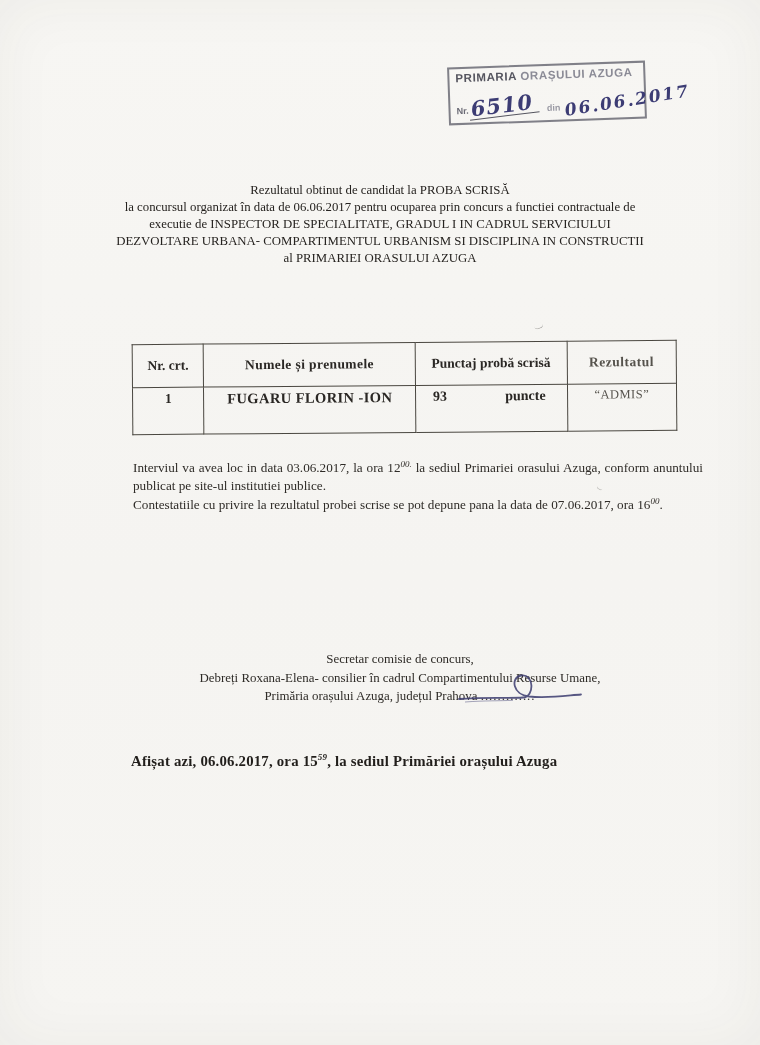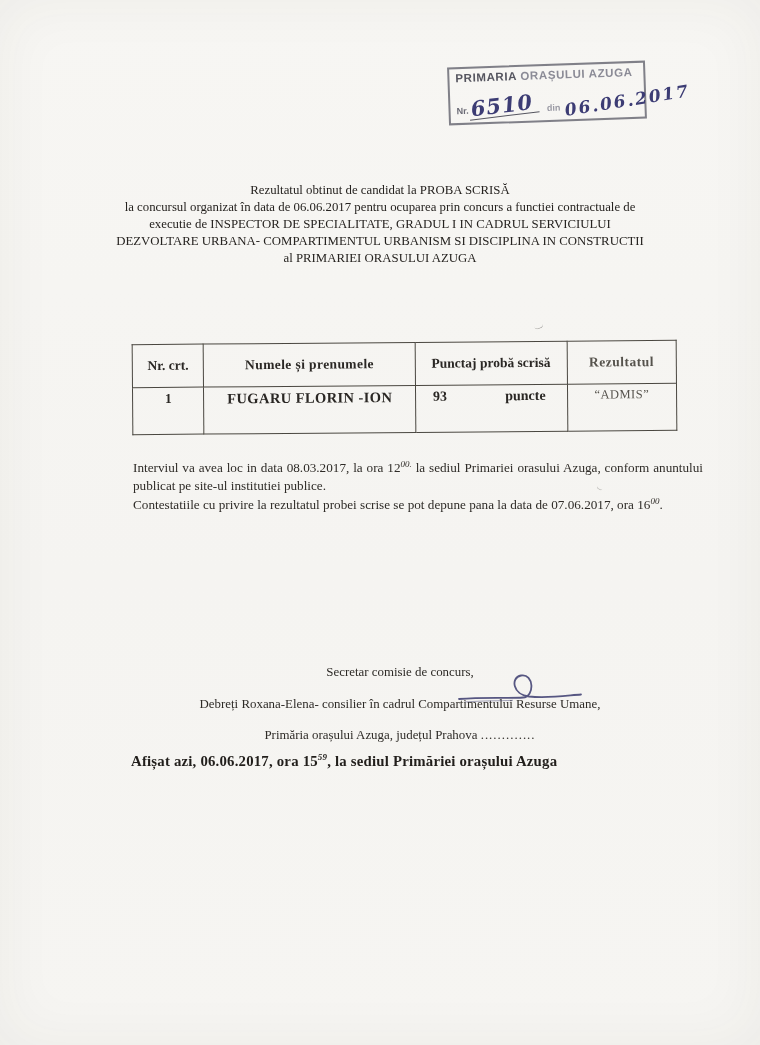--- a/index.html
+++ b/index.html
@@ -44,21 +44,21 @@
     font-weight:bold;font-size:14px;}
   .td-result{width:93px;text-align:center;font-size:12.5px;color:#56534d;letter-spacing:0.5px;}
   
   .para{position:absolute;left:133px;top:459px;width:570px;font-size:13.2px;
     line-height:18.3px;text-align:justify;}
   .para p{margin:0;}
   sup{font-size:9px;line-height:0;font-style:italic;}
   
   .sig{position:absolute;left:100px;top:650px;width:600px;text-align:center;
     font-size:12.9px;line-height:18.6px;}
-  .sig-line{display:block;margin-top:13px;}
+  .sig-line{display:block;}
   .sig-dots{letter-spacing:1px;color:#3a3733;}
   .autograph{position:absolute;left:455px;top:662px;width:130px;height:46px;}
   
   .footer{position:absolute;left:131px;top:753px;font-size:14.8px;font-weight:bold;
     color:#211e1b;letter-spacing:0.2px;}
   
   .speck{position:absolute;border-bottom:1.3px solid rgba(110,108,104,0.55);border-radius:60%;}
   .speck1{left:534px;top:322px;width:9px;height:6px;transform:rotate(-18deg);}
   .speck2{left:597px;top:485px;width:6px;height:4px;opacity:0.6;transform:rotate(30deg);}
 </style>
@@ -103,21 +103,21 @@
           <span>93</span>
           <span>puncte</span>
         </div>
       </td>
       <td class="td-result">“ADMIS”</td>
     </tr>
   </tbody>
     </table>
 
   <div class="para">
-    <p><span>Interviul va avea loc in data 08.03.2017, la ora 12</span><sup>00.</sup><span> la sediul Primariei orasului Azuga, conform anuntului publicat pe site-ul institutiei publice.</span></p>
+    <p><span>Interviul va avea loc in data 03.06.2017, la ora 12</span><sup>00.</sup><span> la sediul Primariei orasului Azuga, conform anuntului publicat pe site-ul institutiei publice.</span></p>
     <p><span>Contestatiile cu privire la rezultatul probei scrise se pot depune pana la data de 07.06.2017, ora 16</span><sup>00</sup><span>.</span></p>
   </div>
 
   <div class="sig">
     <span class="sig-line">Secretar comisie de concurs,</span>
     <span class="sig-line">Debreți Roxana-Elena- consilier în cadrul Compartimentului Resurse Umane,</span>
     <span class="sig-line"><span>Primăria orașului Azuga, județul Prahova </span><span class="sig-dots">.............</span></span>
   </div>
 
   <svg class="autograph" viewBox="0 0 130 46">

